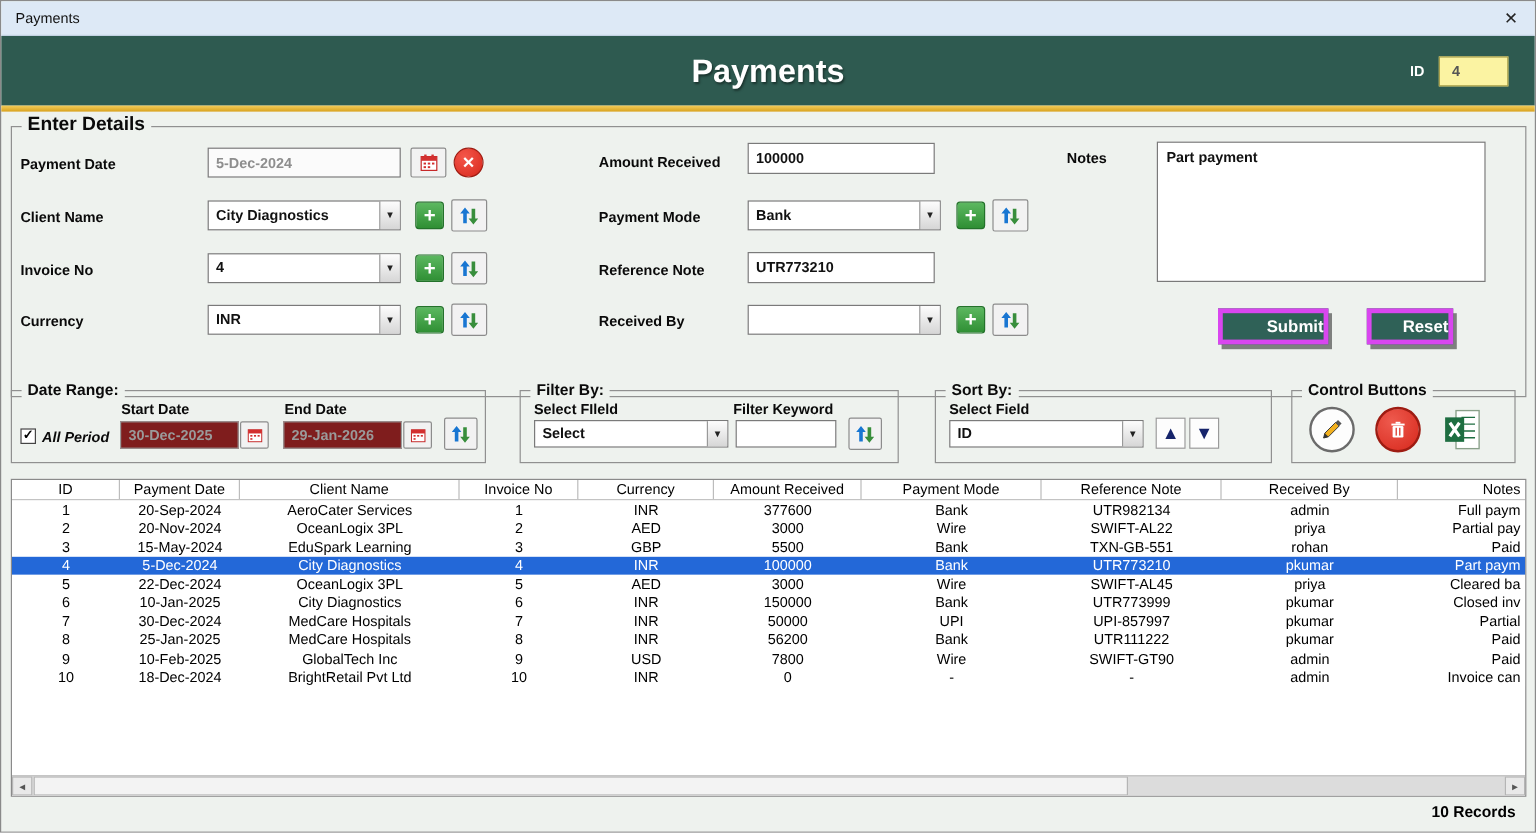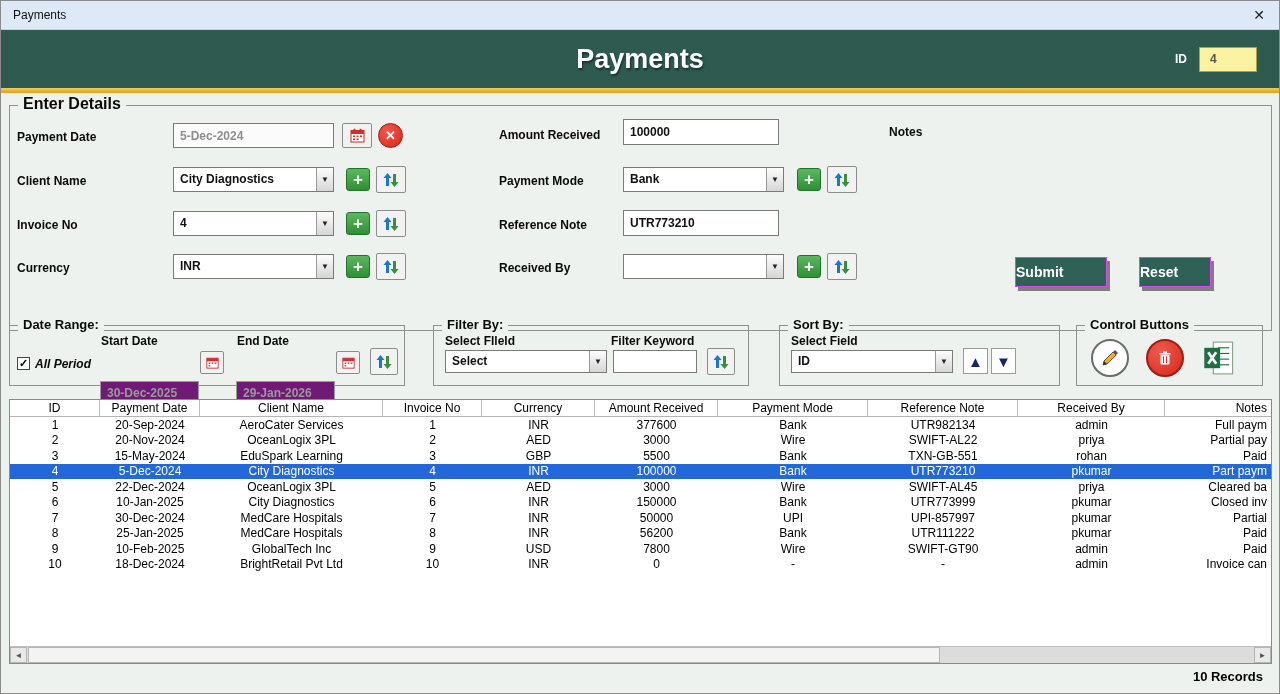--- a/index.html
+++ b/index.html
@@ -20,31 +20,31 @@
   .goldbar { position:absolute; left:0; top:87px; width:100%; height:5px; background:linear-gradient(#f3cc5a,#d9a21d); }
 
   
   .frame { position:absolute; border:1px solid #909090; }
   .frame-title { position:absolute; top:-9px; left:8px; background:#eef2ee; padding:0 5px; font-weight:bold; font-size:13px; color:#0a0a0a; white-space:nowrap; }
   .frame-title.big { font-size:16px; top:-11px; }
 
   .lbl { position:absolute; font-size:12px; font-weight:bold; color:#0a0a0a; white-space:nowrap; }
   .tbox { position:absolute; height:25px; border:1px solid #7a7a7a; background:#fff; font: bold 12px "Liberation Sans", sans-serif; color:#111; padding:0 6px; }
   .tbox.dim { color:#8e8e8e; background:#fbfbfb; }
-  .tbox.dim2 { color:#9a9a9a; background:#701a75; border-color:#9a9a9a;margin-top:30px; }
+  .tbox.dim2 { color:#9a9a9a; background:#7f1d1d; border-color:#9a9a9a; }
 
   .combo { position:absolute; height:25px; border:1px solid #7a7a7a; background:#fff; display:flex; align-items:stretch; }
   .cval { flex:1; font-size:12px; font-weight:bold; color:#111; padding:4px 6px 0 6px; white-space:nowrap; overflow:hidden; }
   .carrow { width:17px; border-left:1px solid #999; background:linear-gradient(#fdfdfd,#d6d6d6); display:flex; align-items:center; justify-content:center; font-size:8px; color:#222; }
 
   .btn-plus { position:absolute; width:24px; height:23px; background:linear-gradient(#5cb860,#2f8f34); color:#fff; border:1px solid #23722a; border-radius:3px; font-size:17px; font-weight:bold; display:flex; align-items:center; justify-content:center; line-height:1; cursor:pointer; }
   .btn-ico { position:absolute; background:#f2f2f2; border:1px solid #8c8c8c; border-radius:2px; display:flex; align-items:center; justify-content:center; cursor:pointer; }
   .btn-clear { position:absolute; width:25px; height:25px; border-radius:50%; background:radial-gradient(circle at 35% 30%, #f4564a, #d7281c); border:1px solid #9e1c12; color:#fff; font-size:13px; font-weight:bold; display:flex; align-items:center; justify-content:center; cursor:pointer; }
 
-  .btn-primary { position:absolute; background:#2f6157; color:#fff; font-size:14px; font-weight:bold; border:1px solid #d946ef; display:flex; align-items:center; justify-content:flex-start; box-shadow:3px 4px 0 rgba(35,35,35,.55); cursor:pointer; }
+  .btn-primary { position:absolute; background:#2f6157; color:#fff; font-size:14px; font-weight:bold; border:4px solid #d946ef; display:flex; align-items:center; justify-content:flex-end; box-shadow:3px 4px 0 rgba(35,35,35,.55); cursor:pointer; }
 
   .notes { position:absolute; border:1px solid #7a7a7a; background:#fff; font: bold 12px "Liberation Sans", sans-serif; color:#111; padding:5px 7px; resize:none; }
 
   .chkbox { position:absolute; width:13px; height:13px; background:#fff; border:1px solid #444; font-size:11px; line-height:11px; text-align:center; color:#000; font-weight:bold; cursor:pointer; }
 
   .sortbtn { position:absolute; width:25px; height:26px; background:#fdfdfd; border:1px solid #9a9a9a; color:#16246b; font-size:15px; display:flex; align-items:center; justify-content:center; cursor:pointer; }
 
   .roundbtn { position:absolute; width:38px; height:38px; border-radius:50%; display:flex; align-items:center; justify-content:center; cursor:pointer; }
   .roundbtn.edit { background:#fdfdfd; border:2px solid #6b6b6b; }
   .roundbtn.del { background:radial-gradient(circle at 35% 30%, #ee5a4e, #d7281c); border:2px solid #9e1c12; }
@@ -188,20 +188,21 @@
       <span>+</span>
     </div>
   <div class="btn-ico" style="left:826px; top:252px; width:30px; height:27px;">
     <svg width="16" height="16" viewBox="0 0 16 16">
         <polygon points="4.5,1 8.5,6 6,6 6,14 3,14 3,6 0.5,6" fill="#1976d2"></polygon>
         <polygon points="11.5,15 7.5,10 10,10 10,2 13,2 13,10 15.5,10" fill="#388e3c"></polygon>
       </svg>
   </div>
 
   <span class="lbl" style="left:888px; top:124px;">Notes</span>
+  <textarea class="notes" style="left: 963px; top: 117px; width: 274px; height: 117px;" readonly="">Part payment</textarea>
 
   <div class="btn-primary" style="left:1014px; top:256px; width:92px; height:30px;">
       <span>Submit</span>
     </div>
   <div class="btn-primary" style="left:1138px; top:256px; width:72px; height:30px;">
       <span>Reset</span>
     </div>
 
   <div class="frame" style="left:8px; top:324px; width:396px; height:61px;">
     <span class="frame-title">Date Range:</span>

